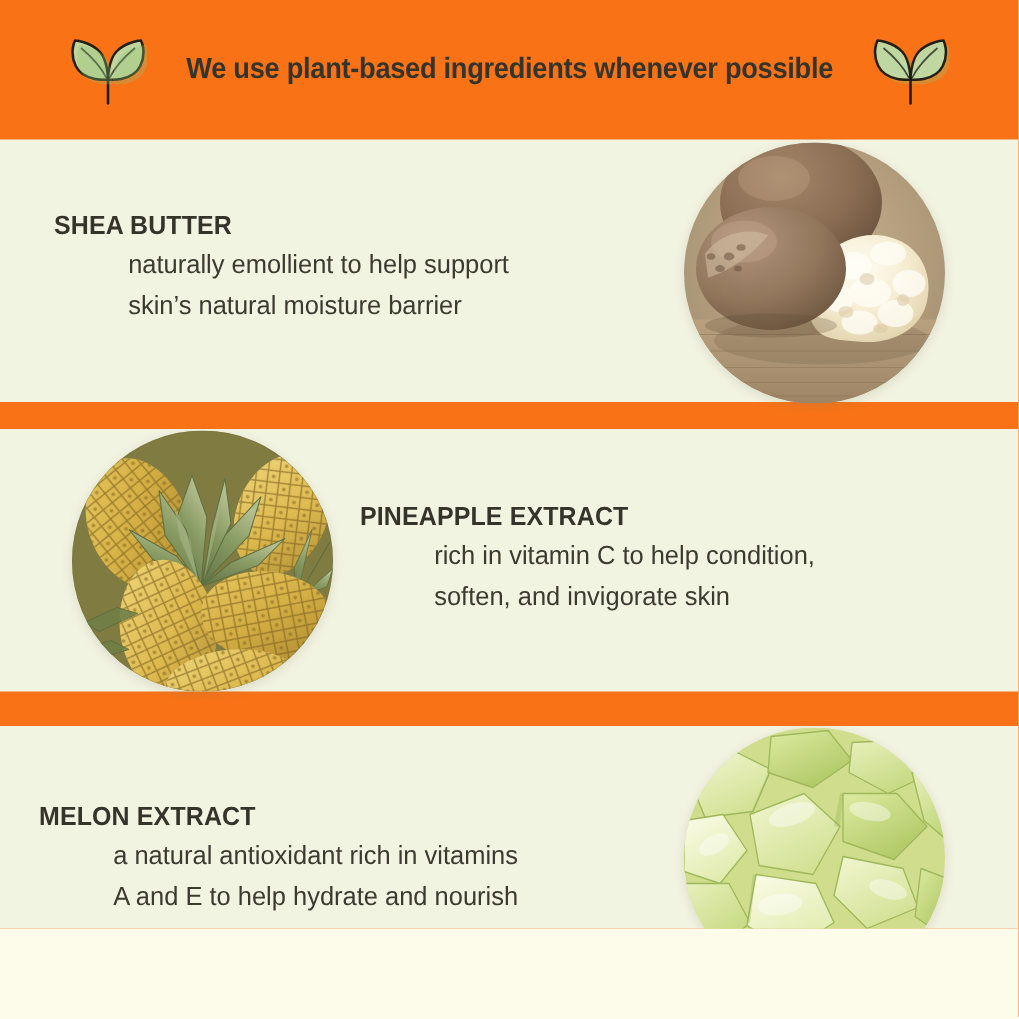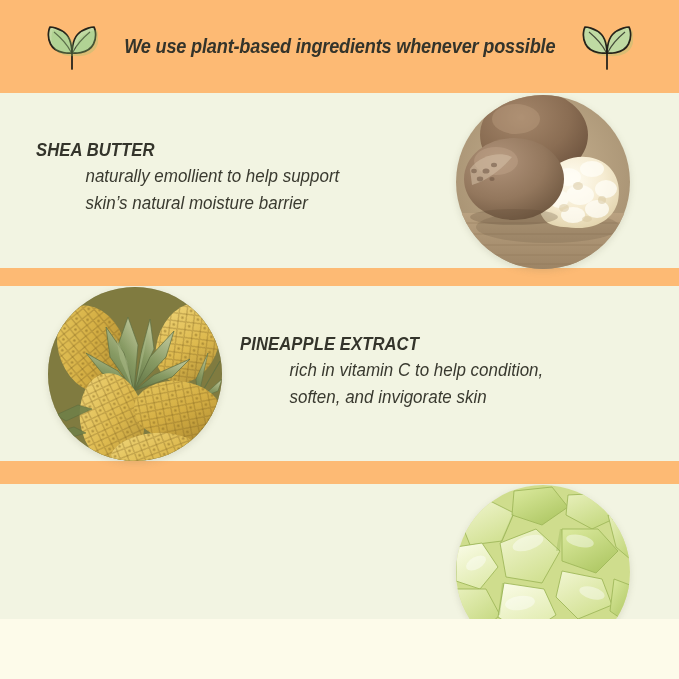--- a/index.html
+++ b/index.html
@@ -12,23 +12,22 @@
     background: #fdfbea;
     font-family: "Liberation Sans", sans-serif;
     overflow: hidden;
     position: relative;
   }
 
   .page {
     position: relative;
     width: 679px;
     height: 619px;
-    background: #fdba74;
+    background: #f97316;
     overflow: hidden;
-    font-style: italic;
   }
 
   
   .header {
     position: absolute;
     left: 0;
     top: 0;
     width: 679px;
     height: 93px;
     display: flex;
@@ -314,20 +313,27 @@
 
       <g fill="#6f8049" stroke="#5a6a3c" stroke-width="0.6" opacity="0.9">
         <path d="M8 128 L30 118 L44 122 L18 134 Z"></path>
         <path d="M4 146 L26 140 L38 146 L10 154 Z"></path>
       </g>
 
       <ellipse cx="87" cy="87" rx="88" ry="88" fill="none" stroke="#5e5a2e" stroke-width="3" opacity="0.18"></ellipse>
     </svg>
   </div>
 
+  <div class="text-block tb-3">
+    <div class="ing-title">MELON EXTRACT</div>
+    <div class="ing-desc">
+      <span>a natural antioxidant rich in vitamins</span>
+      <span>A and E to help hydrate and nourish</span>
+    </div>
+  </div>
 
   <div class="photo photo-melon">
     <svg viewBox="0 0 174 174">
       <defs>
         <linearGradient id="mA" x1="0" y1="0" x2="0.7" y2="1">
           <stop offset="0%" stop-color="#e8f0bc"></stop>
           <stop offset="100%" stop-color="#c3d77c"></stop>
         </linearGradient>
         <linearGradient id="mB" x1="0" y1="0" x2="0.6" y2="1">
           <stop offset="0%" stop-color="#f2f6d2"></stop>

